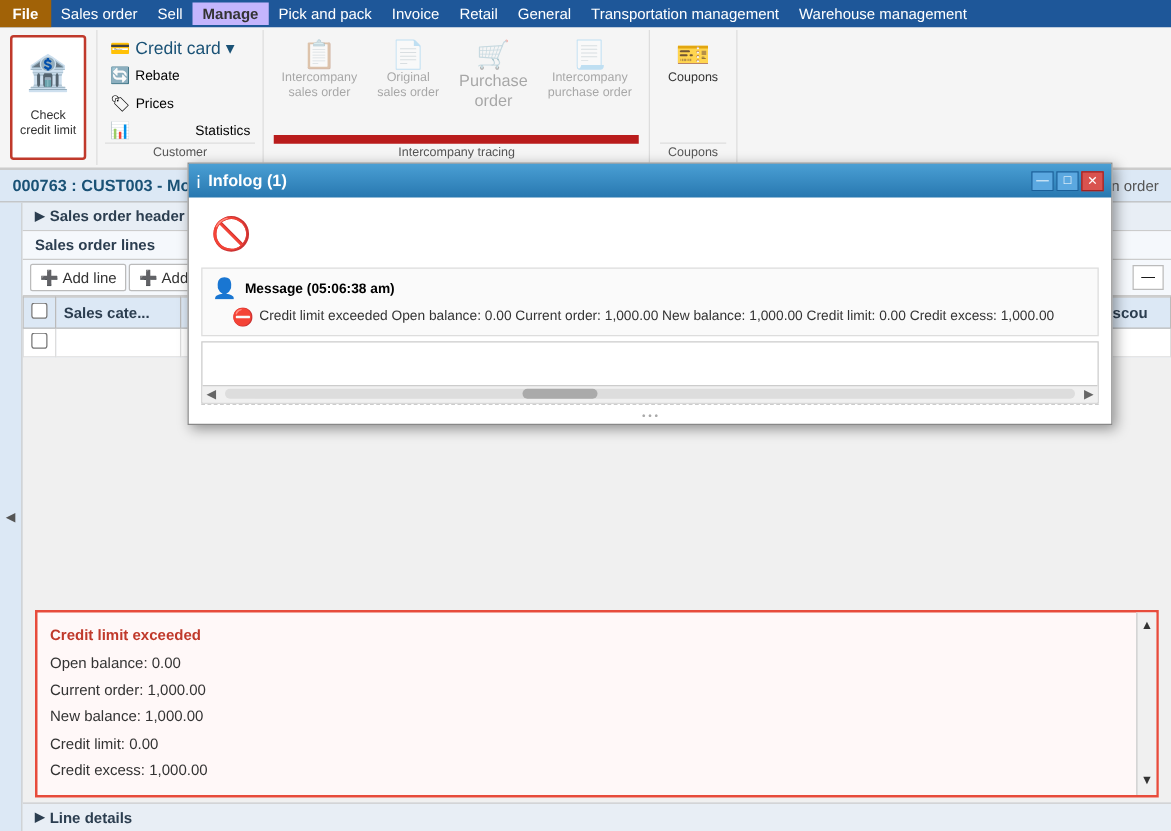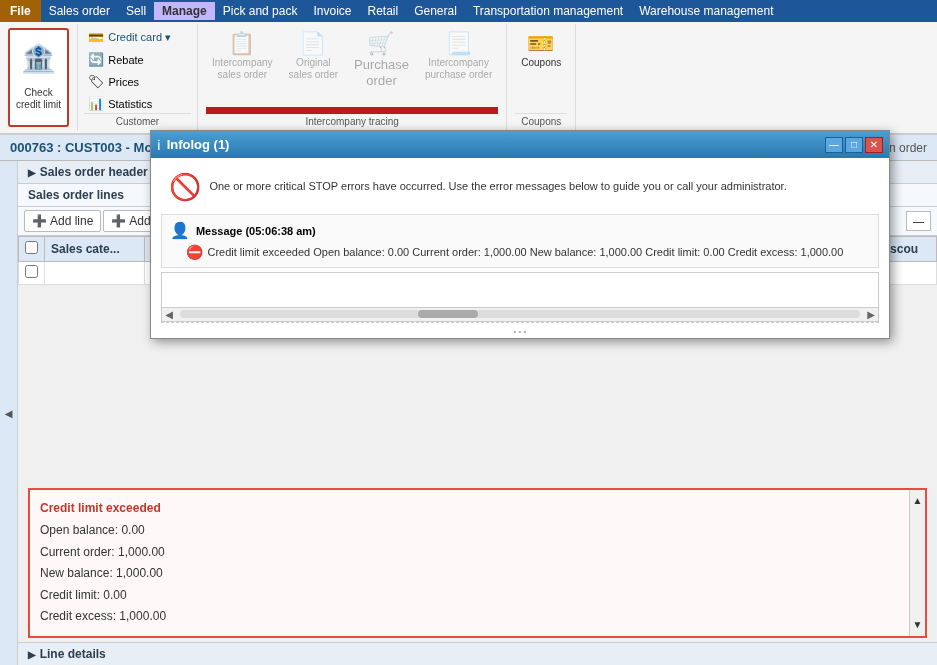--- a/index.html
+++ b/index.html
@@ -52,33 +52,33 @@
       <div style="display:flex; flex-direction:column; align-items:center; padding:4px 6px; cursor:pointer; border:2px solid #c0392b; border-radius:3px; background:#fff; flex:1; justify-content:center;">
         <div style="font-size:28px; line-height:1;">🏦</div>
         <div style="font-size:10px; text-align:center; margin-top:14px; color:#333; line-height:1.2;">Check<br>credit limit</div>
       </div>
     </div>
 
     <div style="display:flex; flex-direction:column; padding:4px 6px; border-right:1px solid #ddd; min-width:120px;">
       <div style="display:flex; flex-direction:column; gap:3px; flex:1;">
         <div style="display:flex; align-items:center; gap:4px; padding:2px 4px; cursor:pointer; border-radius:2px; white-space:nowrap;">
           <span style="font-size:13px;">💳</span>
-          <span style="font-size:11px; color:#1a5276;">Credit card ▾</span>
+          <span style="font-size:14px; color:#1a5276;">Credit card ▾</span>
         </div>
         <div style="display:flex; align-items:center; gap:4px; padding:2px 4px; cursor:pointer; border-radius:2px; white-space:nowrap;">
           <span style="font-size:13px;">🔄</span>
           <span style="font-size:11px;">Rebate</span>
         </div>
         <div style="display:flex; align-items:center; gap:4px; padding:2px 4px; cursor:pointer; border-radius:2px; white-space:nowrap;">
           <span style="font-size:13px;">🏷</span>
           <span style="font-size:11px;">Prices</span>
         </div>
         <div style="display:flex; align-items:center; gap:4px; padding:2px 4px; cursor:pointer; border-radius:2px; white-space:nowrap;">
           <span style="font-size:13px;">📊</span>
-          <span style="font-size:11px;">Statistics</span>
+          <span style="font-size:11px;margin-left:48px;">Statistics</span>
         </div>
       </div>
       <div style="font-size:10px; color:#555; text-align:center; border-top:1px solid #ddd; padding-top:2px; margin-top:0;">Customer</div>
     </div>
 
     <div style="display:flex; flex-direction:column; padding:4px 8px; border-right:1px solid #ddd;">
       <div style="display:flex; gap:4px; flex:1; align-items:flex-start;">
         <div style="display:flex; flex-direction:column; align-items:center; padding:3px 6px; border-radius:2px; min-width:50px; opacity:0.4; cursor:default;">
           <span style="font-size:22px;">📋</span>
           <span style="font-size:10px; text-align:center; color:#333; line-height:1.2;">Intercompany<br>sales order</span>
@@ -245,21 +245,20 @@
           <button style="background:#5ba8e0; border:1px solid #1a6099; color:white; width:18px; height:16px; cursor:pointer; font-size:10px; display:flex; align-items:center; justify-content:center; padding:0;">—</button>
           <button style="background:#5ba8e0; border:1px solid #1a6099; color:white; width:18px; height:16px; cursor:pointer; font-size:10px; display:flex; align-items:center; justify-content:center; padding:0;">□</button>
           <button style="background:#d9534f; border:1px solid #a02020; color:white; width:18px; height:16px; cursor:pointer; font-size:10px; display:flex; align-items:center; justify-content:center; padding:0;">✕</button>
         </div>
       </div>
 
       <div style="padding:10px;">
 
         <div style="display:flex; align-items:flex-start; gap:8px; padding:6px 8px; margin-bottom:8px;">
           <div style="font-size:26px; color:#c00; flex-shrink:0; line-height:1;">🚫</div>
-          <div style="font-size:11px; color:#333; line-height:1.5; padding-top:4px;">One or more critical STOP errors have occurred. Use the error messages below to guide you or call your administrator.</div>
         </div>
 
         <div style="border:1px solid #ddd; background:#fafafa; padding:6px 8px; margin-bottom:4px;">
           <div style="display:flex; align-items:center; gap:6px; margin-bottom:4px;">
             <span style="font-size:16px;">👤</span>
             <span style="font-weight:bold; font-size:11px;">Message (05:06:38 am)</span>
           </div>
           <div style="display:flex; align-items:flex-start; gap:4px; padding-left:16px;">
             <span style="font-size:14px; color:#c00; flex-shrink:0;">⛔</span>
             <span style="font-size:11px; color:#333; line-height:1.5;">Credit limit exceeded  Open balance: 0.00  Current order: 1,000.00  New balance: 1,000.00  Credit limit: 0.00  Credit excess: 1,000.00</span>

